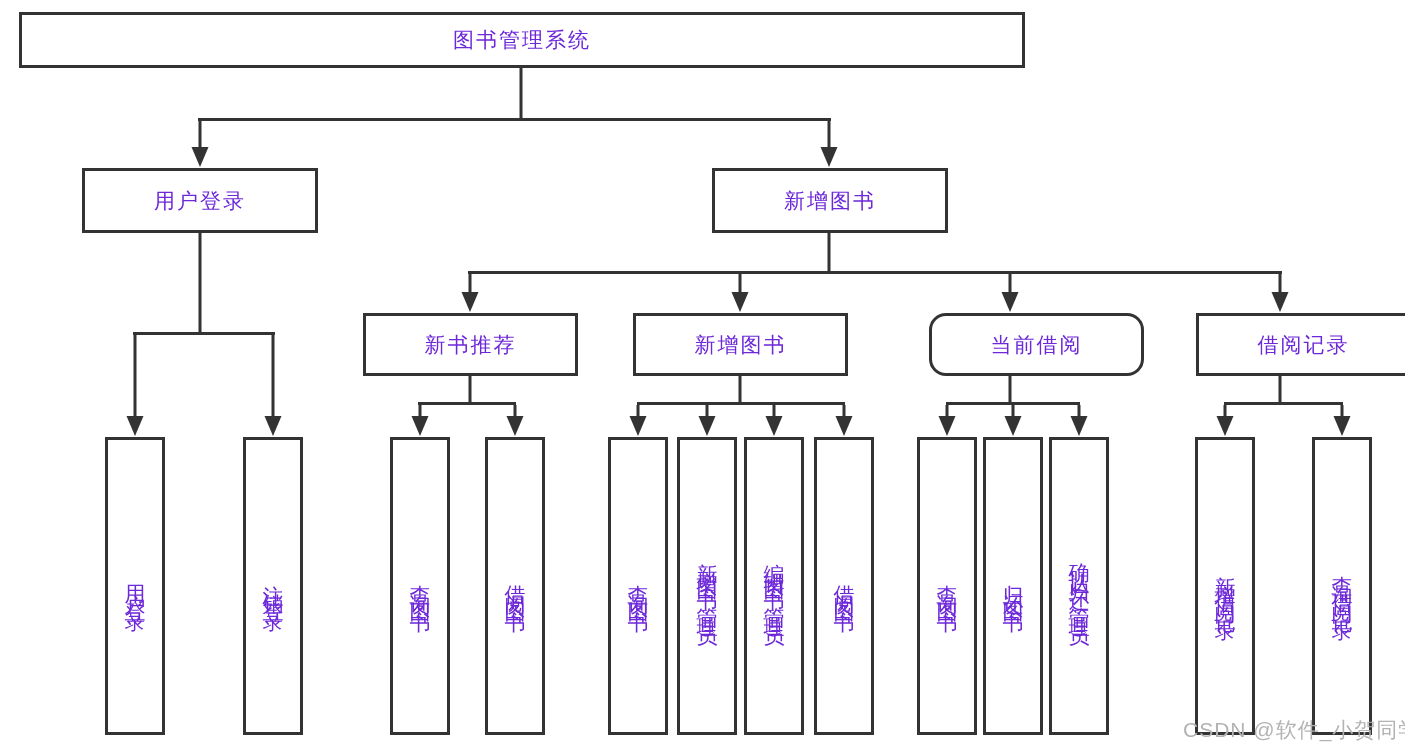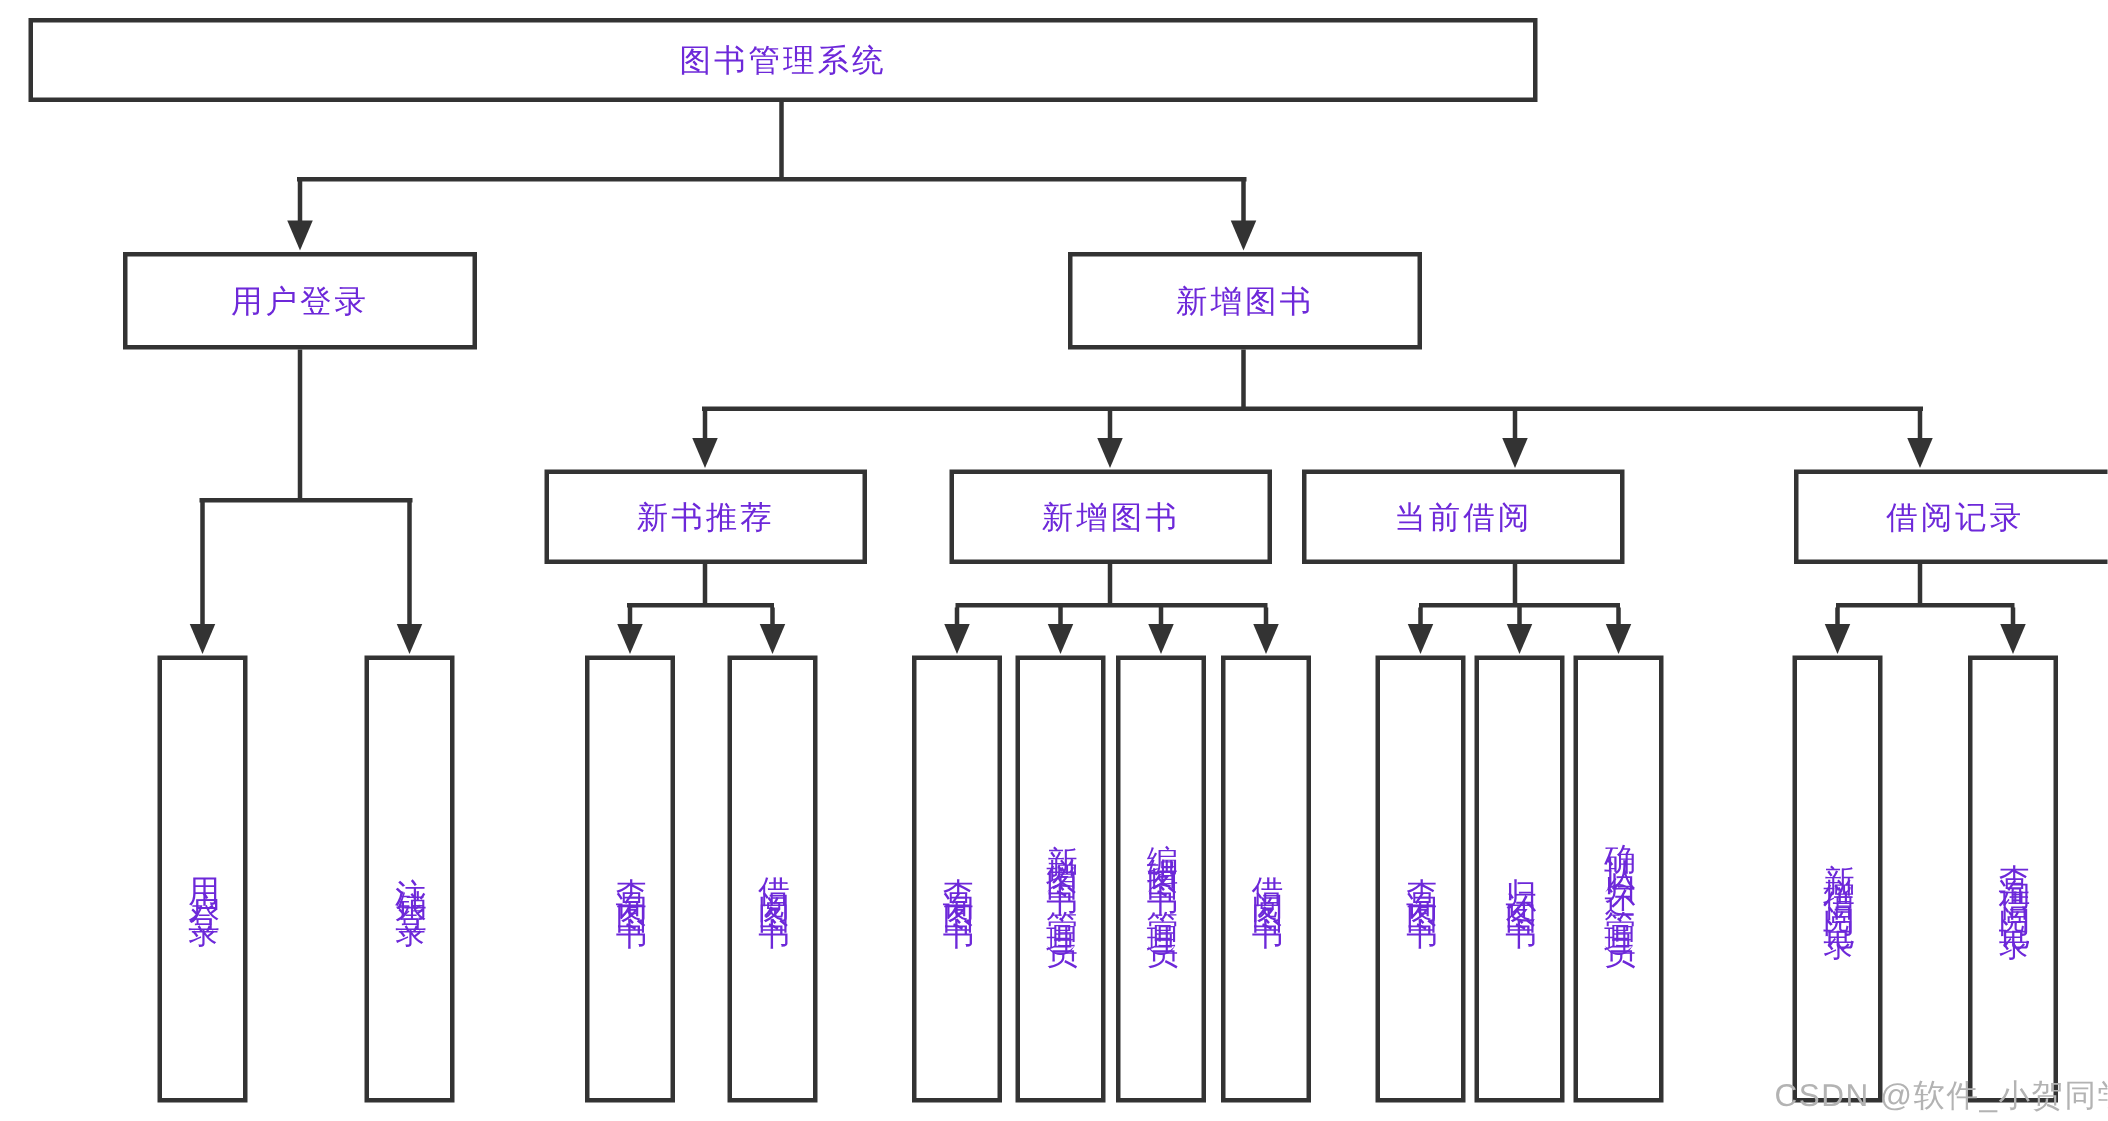--- a/index.html
+++ b/index.html
@@ -43,21 +43,21 @@
   }
   
   .n-root   { left: 19px;  top: 12px;  width: 1006px; height: 56px; }
   
   .n-login  { left: 82px;  top: 168px; width: 236px;  height: 65px; }
   .n-mgmt   { left: 712px; top: 168px; width: 236px;  height: 65px; }
   
   .lv3      { top: 313px; width: 215px; height: 63px; }
   .n-rec    { left: 363px; align-items: center; }
   .n-bor    { left: 633px; }
-  .n-cur    { left: 868px; }
+  .n-cur    { left: 929px; border-radius: 17px; }
   .n-his    { left: 1196px; }
   
   .leaf     { top: 437px; width: 60px; height: 298px; }
   .lf-1  { left: 105px; }  .lf-2  { left: 243px; }
   .lf-3  { left: 390px; }  .lf-4  { left: 485px; }
   .lf-5  { left: 608px; }  .lf-6  { left: 677px; }
   .lf-7  { left: 744px; }  .lf-8  { left: 814px; }
   .lf-9  { left: 917px; }  .lf-10 { left: 983px; }
   .lf-11 { left: 1049px; }
   .lf-12 { left: 1195px; } .lf-13 { left: 1312px; }

